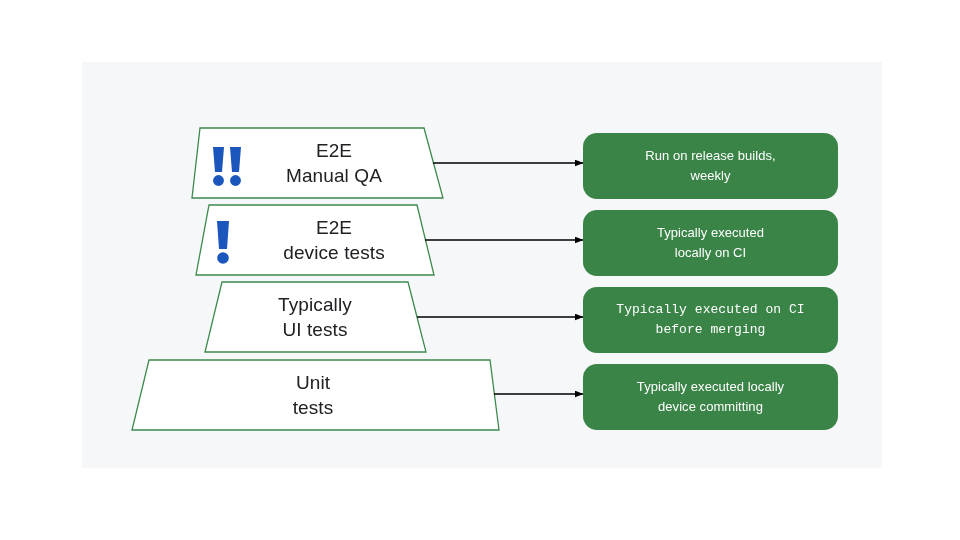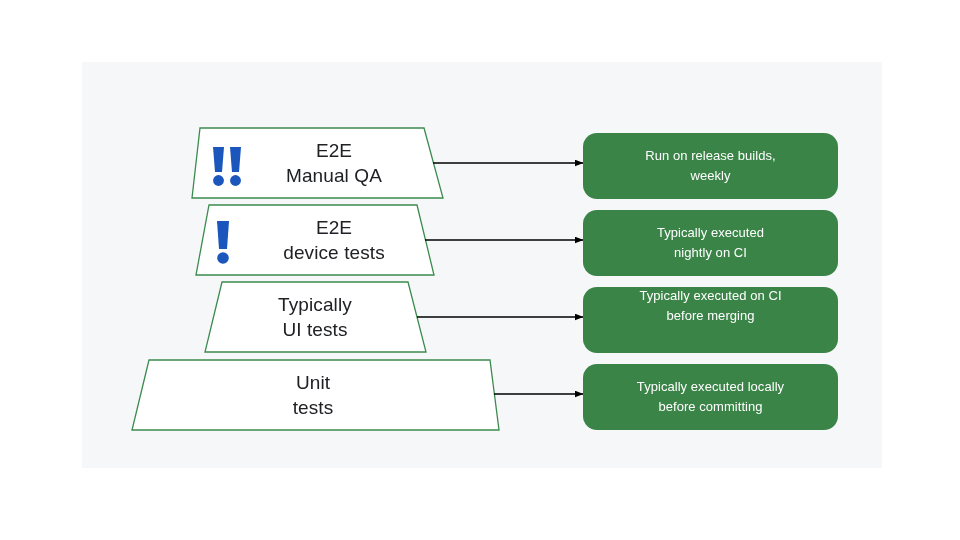--- a/index.html
+++ b/index.html
@@ -111,21 +111,21 @@
   <div class="pyramid-label" style="left:217px; top:292px; width:196px;">Typically
 UI tests</div>
 
   <div class="pyramid-label" style="left:215px; top:370px; width:196px;">Unit
 tests</div>
 
   <div class="callout-label" style="left:593px; top:146px; width:235px;">Run on release builds,
 weekly</div>
 
   <div class="callout-label" style="left:593px; top:223px; width:235px;">Typically executed
-nightly on CI</div>
+locally on CI</div>
 
-  <div class="callout-label" style="left:589px; top:286px; width:243px;">Typically executed on CI
+  <div class="callout-label" style="left:589px; top:300px; width:243px;font-family:Liberation Mono, monospace;">Typically executed on CI
 before merging</div>
 
   <div class="callout-label" style="left:589px; top:377px; width:243px;">Typically executed locally
-before committing</div>
+device committing</div>
 
 </div>
 
 </body></html>

